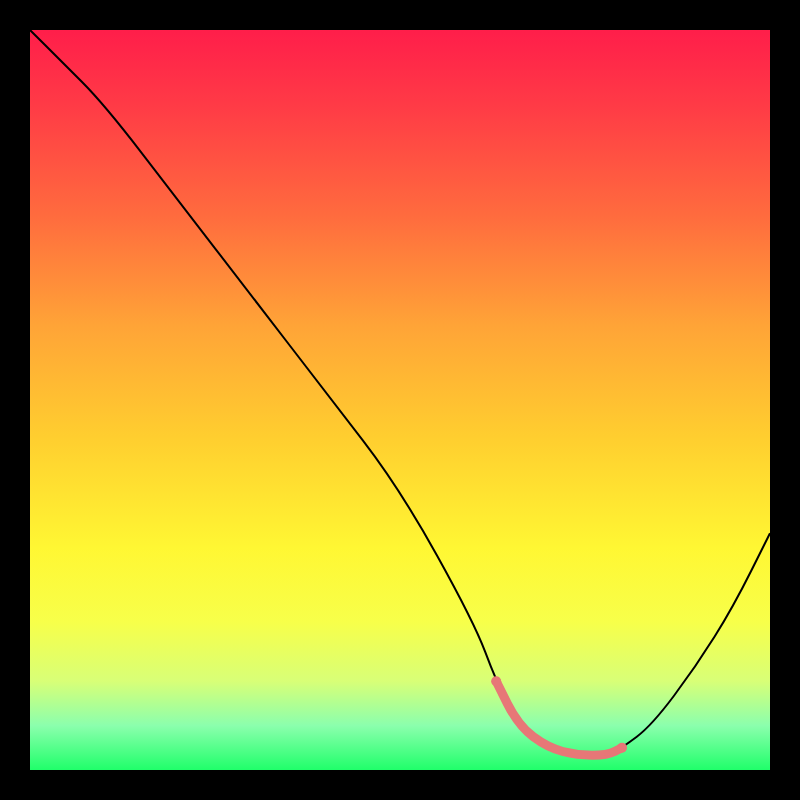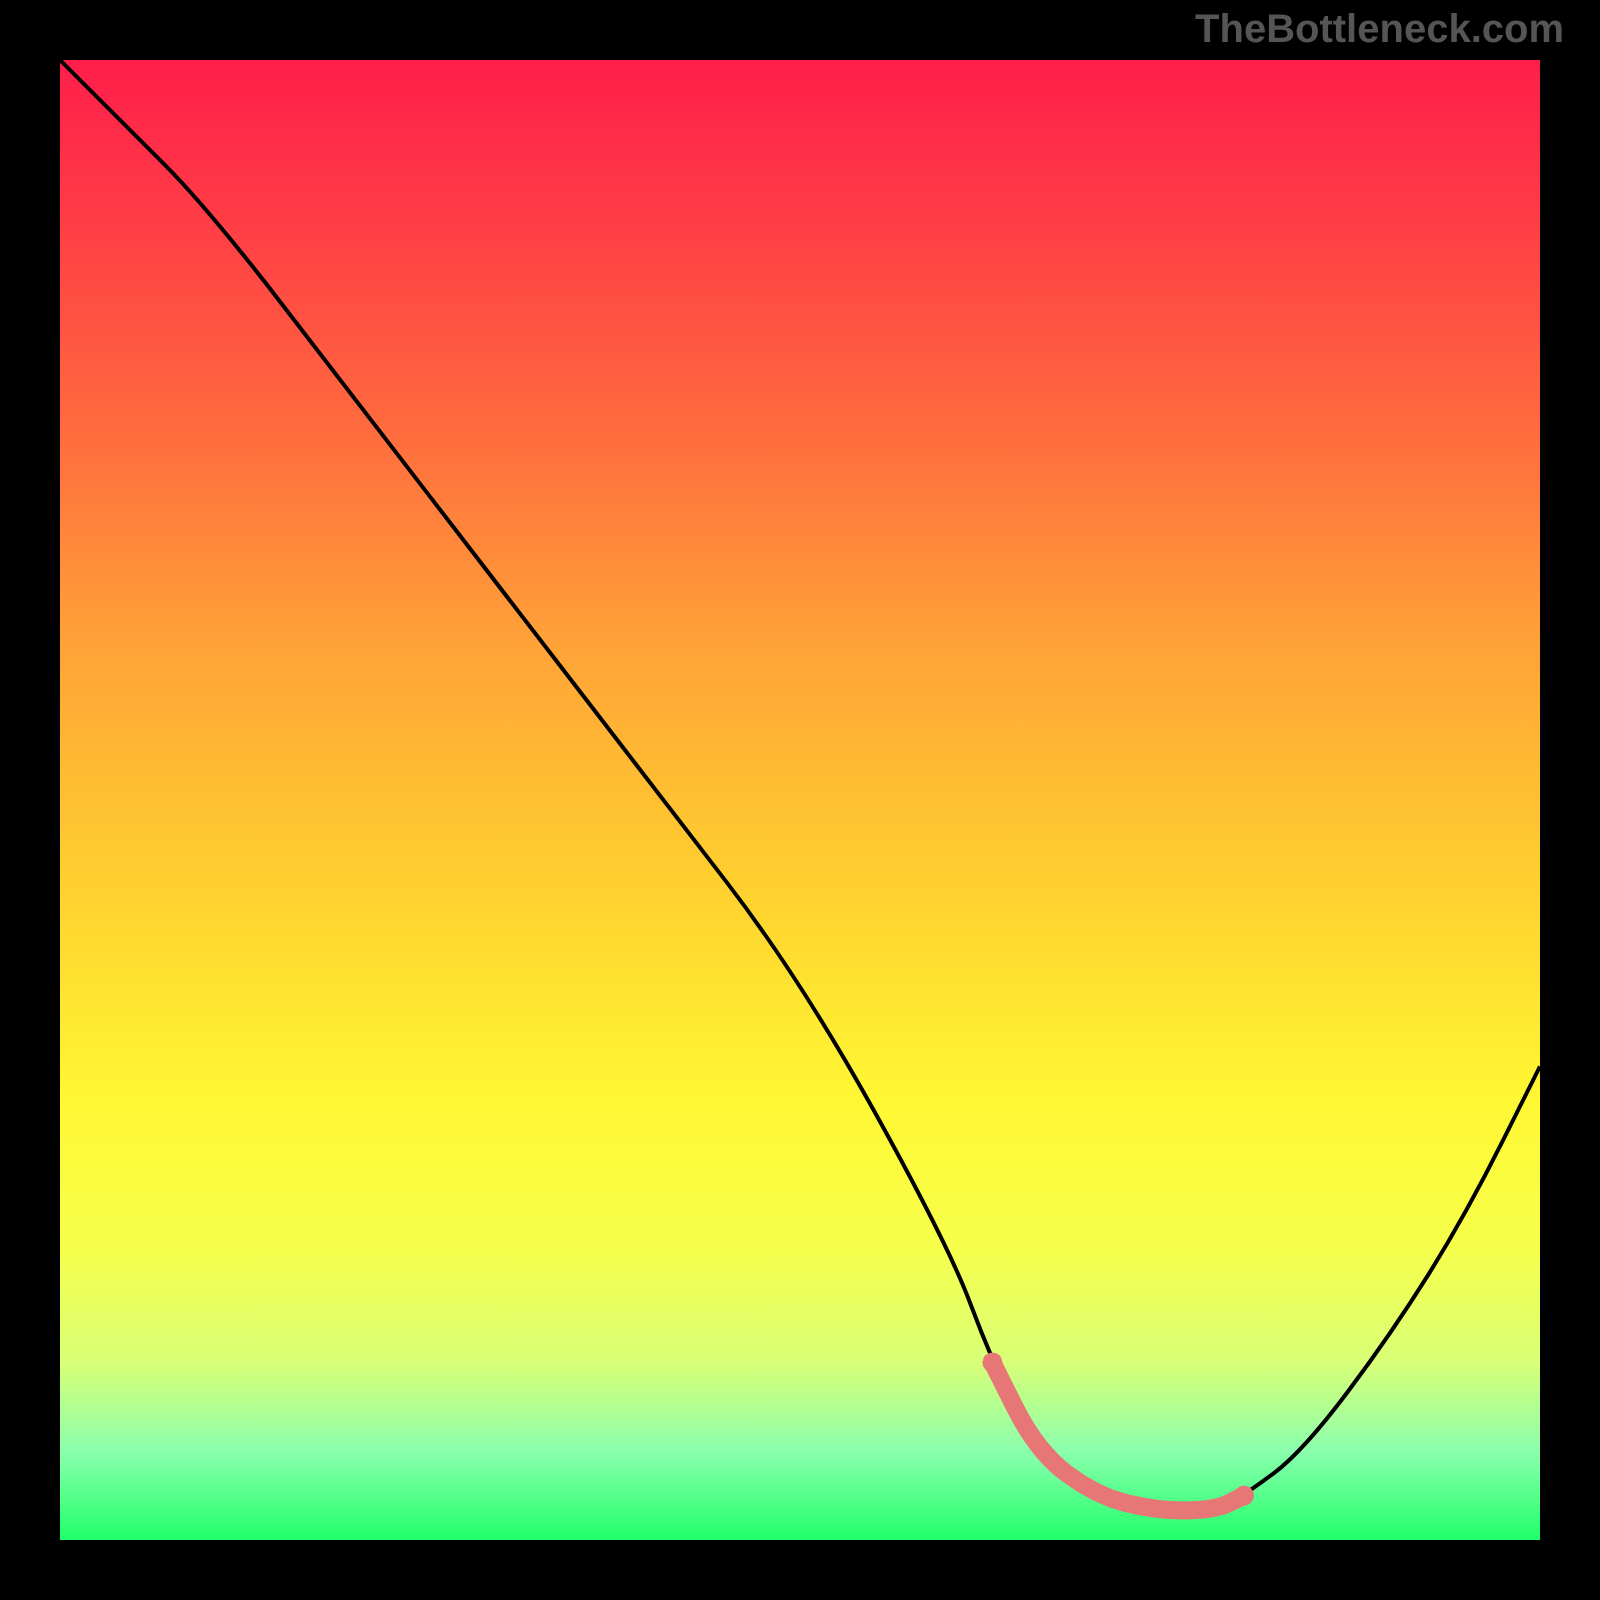--- a/index.html
+++ b/index.html
@@ -59,21 +59,20 @@
     left: 0;
     top: 0;
     width: 100%;
     height: 100%;
   }
 </style>
 </head>
 <body>
 
 <div class="container">
-  <div class="attribution">TheBottleneck.com</div>
   <div class="plot-area">
     <div class="gradient"></div>
     <svg class="curve" viewBox="0 0 740 740" preserveAspectRatio="none">
       <path d="M 0 0 Q 0 0 14.8 14.800000000000011 Q 29.6 29.600000000000023 51.8 51.80000000000001 Q 74 74 111 122.09999999999997 Q 148 170.19999999999993 185 218.29999999999995 Q 222 266.4 259 314.5 Q 296 362.59999999999997 333 410.7 Q 370 458.8 407 525.4 Q 444 592 455.1 621.6 Q 466.2 651.2 477.3 673.4000000000001 Q 488.40000000000003 695.6 503.20000000000005 706.7 Q 518 717.8 532.8 721.5 Q 547.6 725.2 562.4000000000001 725.2 Q 577.2 725.2 584.6 721.5 Q 592 717.8 606.8 706.7 Q 621.6 695.6 643.8 666 Q 666 636.4 684.5 606.8 Q 703 577.2 721.5 540.2 T 740 503.2" id="main-curve" fill="none" stroke="#000" stroke-width="2"></path>
       <path d="M 466.2 651.2 Q 466.2 651.2 477.3 673.4000000000001 Q 488.40000000000003 695.6 503.20000000000005 706.7 Q 518 717.8 532.8 721.5 Q 547.6 725.2 562.4000000000001 725.2 Q 577.2 725.2 584.6 721.5 T 592 717.8" id="highlight-curve" fill="none" stroke="#e77777" stroke-width="9" stroke-linecap="round"></path>
       <circle id="dot-left" r="5" fill="#e77777" cx="466.2" cy="651.2"></circle>
       <circle id="dot-right" r="5" fill="#e77777" cx="592" cy="717.8"></circle>
     </svg>
   </div>
 </div>

